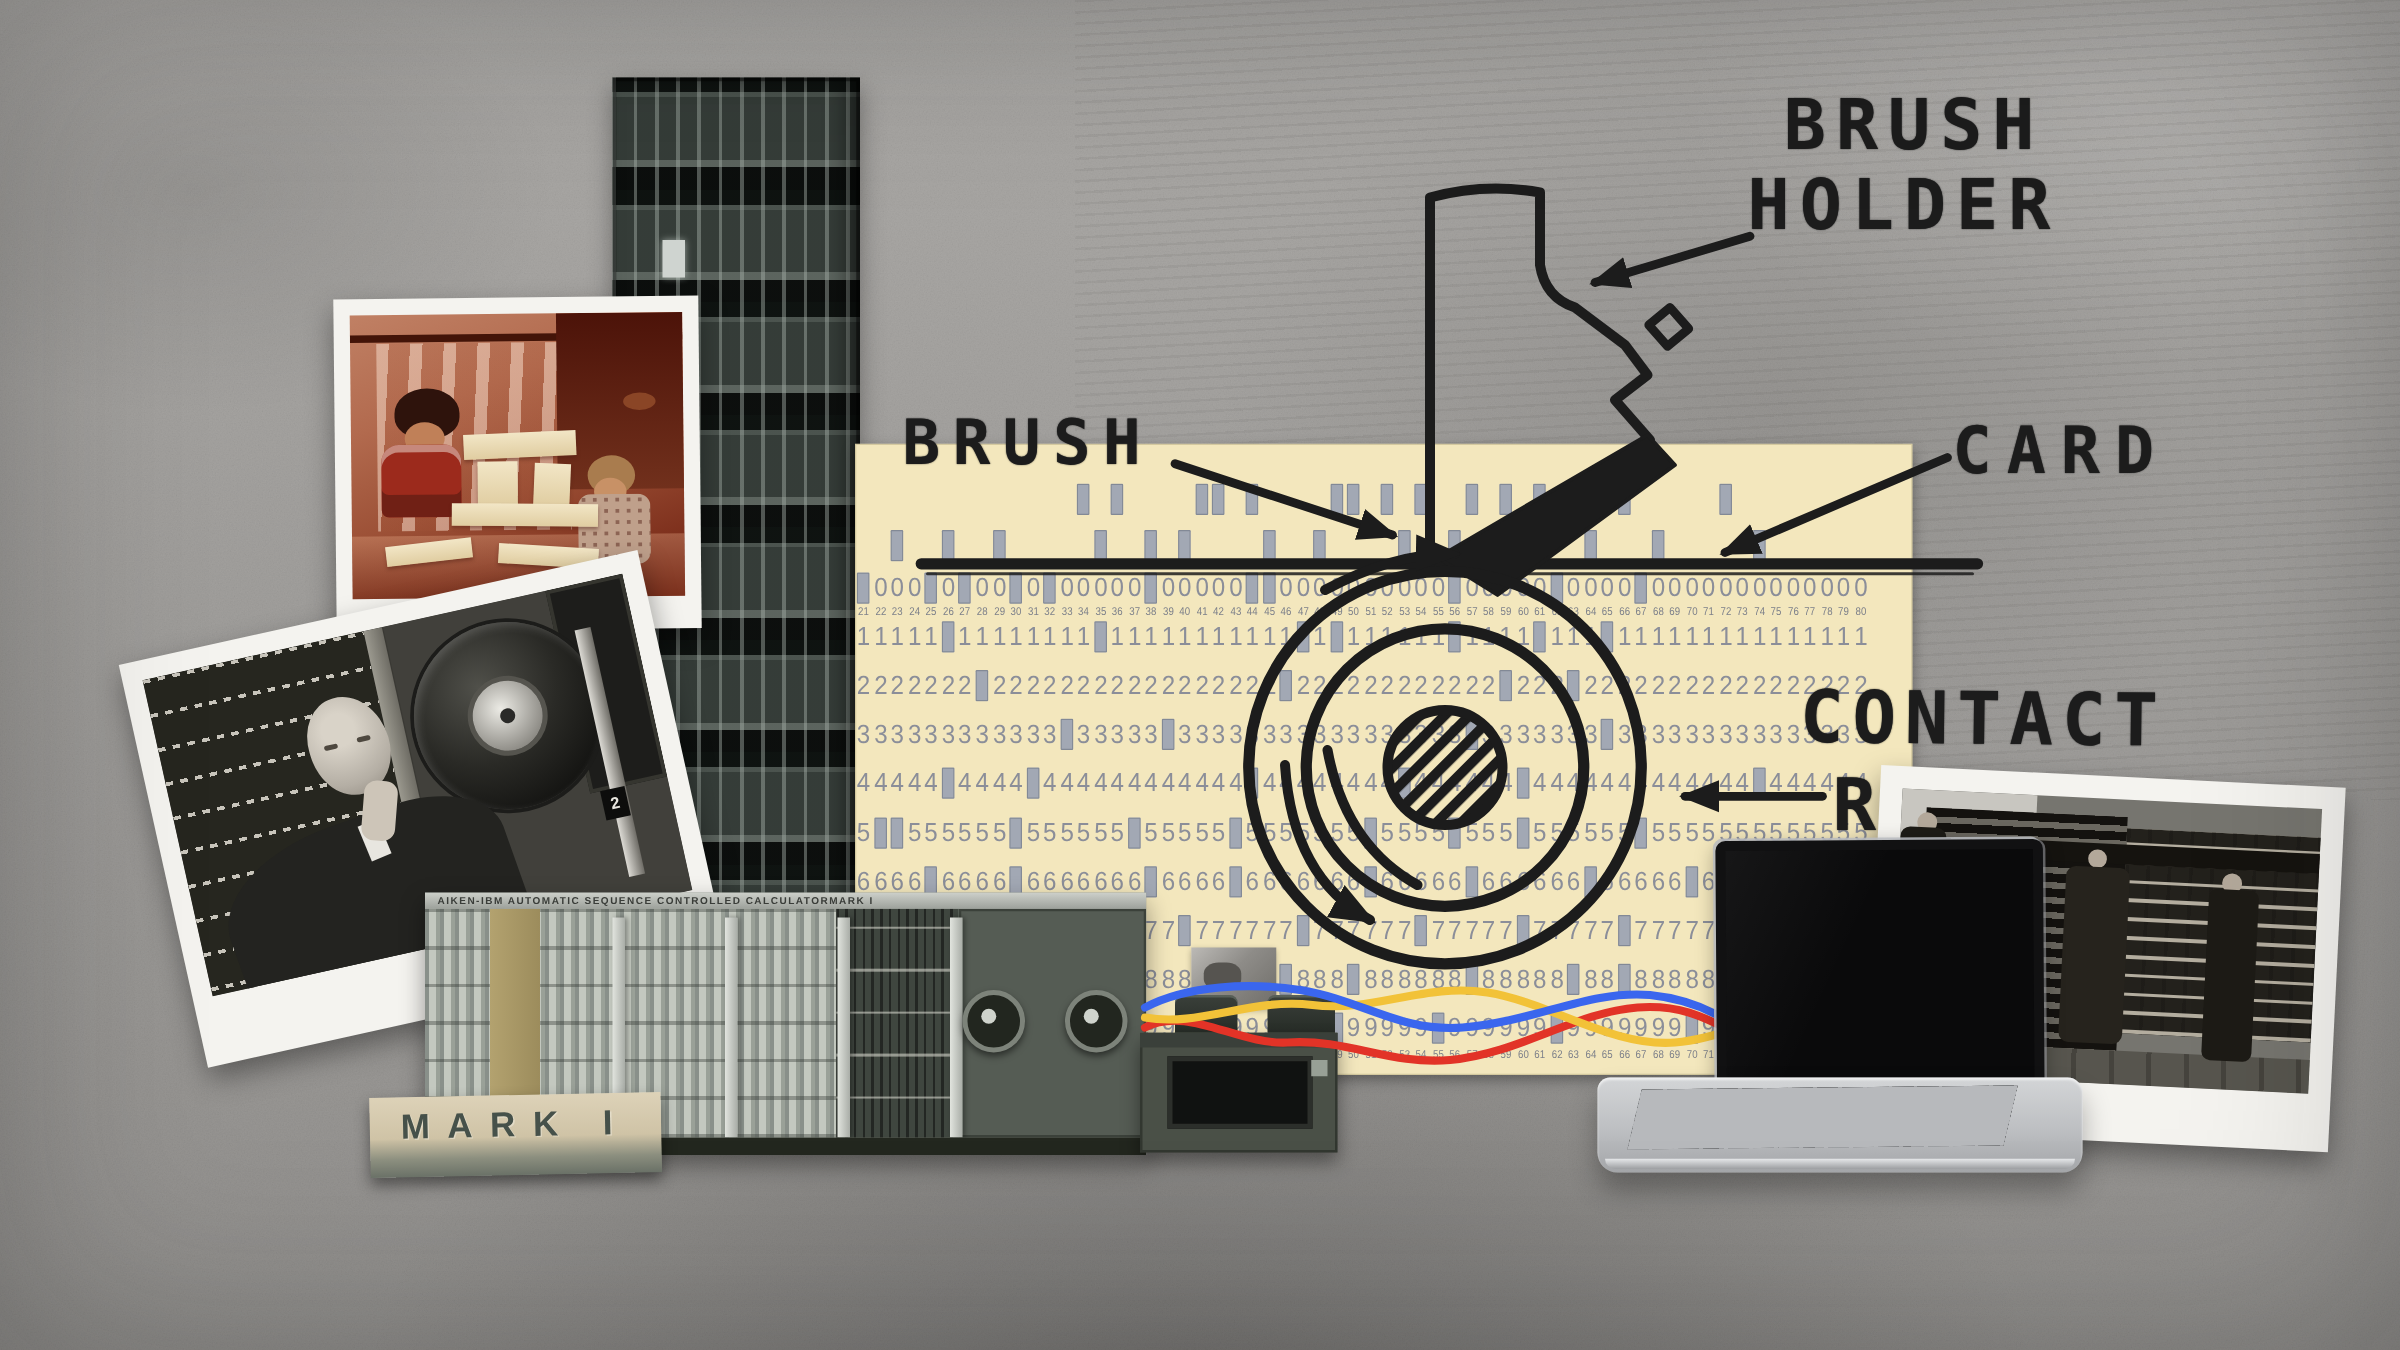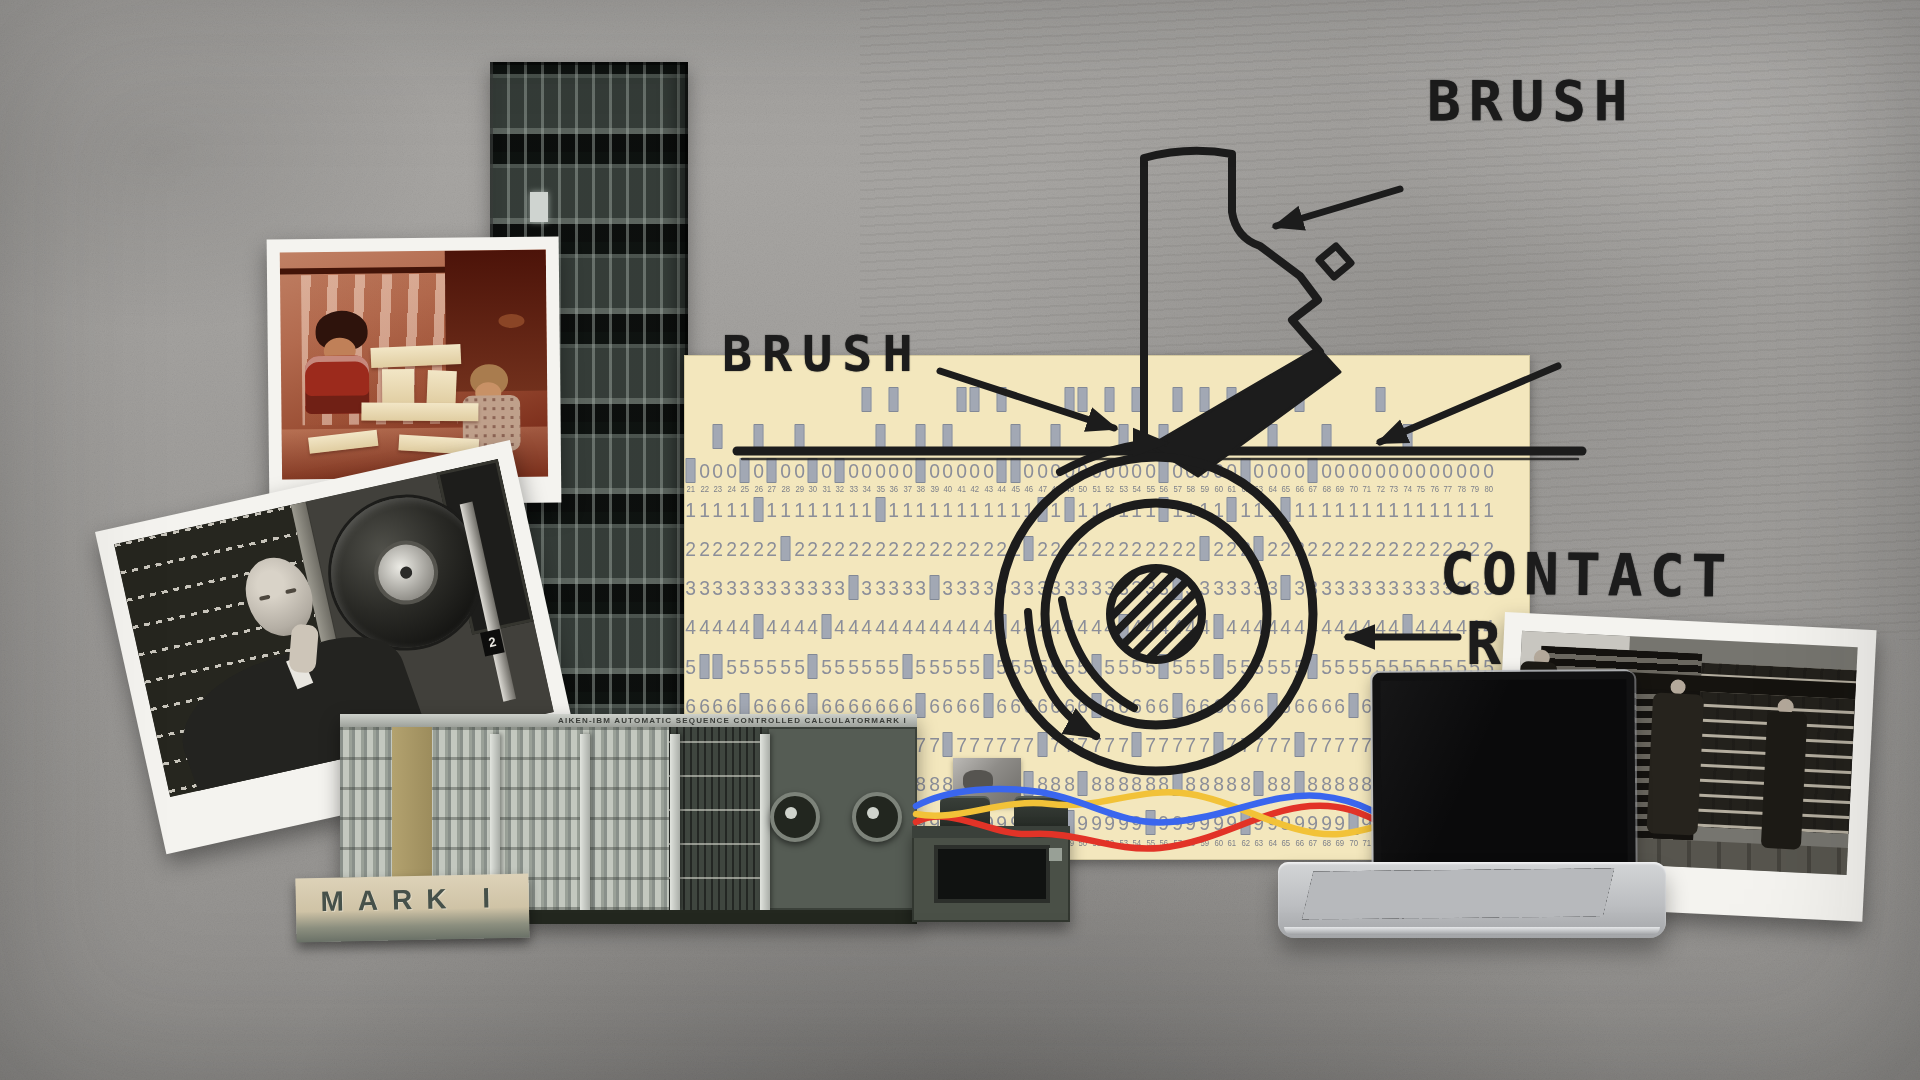--- a/index.html
+++ b/index.html
@@ -92,21 +92,21 @@
     background:radial-gradient(circle at 42% 32%, #d9d3c8 20%, #b4aea4 68%, #8f897f 100%);transform:rotate(-4deg);}
   .man .brow{width:11px;height:4px;background:#4e483f;border-radius:2px;}
   .man .suit{left:6%;top:56%;width:60%;height:52%;border-radius:44% 34% 0 0;background:#232320;transform:rotate(-7deg);}
   .man .shirt{left:37%;top:58%;width:17px;height:30px;background:#e8e6e0;transform:rotate(-10deg);}
   .man .hand{left:38%;top:46%;width:27px;height:48px;border-radius:10px;background:#cdc5b8;transform:rotate(17deg);}
   
   .markone{left:340px;top:714px;width:577px;height:210px;z-index:24;background:#9aa097;
     box-shadow:0 8px 18px rgba(0,0,0,0.4);overflow:hidden;}
   .markone .plate-strip{left:0;top:0;width:100%;height:13px;
     background:linear-gradient(#cdd0ca,#9da19b);color:#3a3d39;font-size:8px;letter-spacing:1.2px;
-    display:flex;justify-content:flex-end;align-items:center;padding:0 10px;box-sizing:border-box;
+    display:flex;justify-content:flex-start;align-items:center;padding:0 10px;box-sizing:border-box;
     font-weight:bold;white-space:nowrap;overflow:hidden;}
   .markone .relays{left:0;top:13px;width:57%;height:183px;background-color:#aab0a6;background-image:
     repeating-linear-gradient(180deg, rgba(40,45,40,0.35) 0 3px, transparent 3px 30px),
     repeating-linear-gradient(90deg, #89908a 0 3px, #c3c8bf 3px 9px, #9aa198 9px 12px);}
   .markone .tancol{left:9%;top:13px;width:7%;height:183px;background:linear-gradient(90deg,#b3a26f,#9c8c5c);}
   .markone .pil{top:20px;width:10px;height:176px;background:linear-gradient(90deg,#e1e4de,#a9ada7);
     box-shadow:2px 0 4px rgba(0,0,0,0.35);}
   .markone .ctrl{left:57%;top:13px;width:17%;height:183px;background-color:#3f463f;background-image:
     repeating-linear-gradient(180deg, transparent 0 14px, rgba(225,225,215,0.55) 14px 16px, transparent 16px 34px),
     repeating-linear-gradient(90deg, rgba(0,0,0,0.45) 0 2px, transparent 2px 7px);}
@@ -1286,20 +1286,22 @@
       <path d="M1062,600 Q1076,676 1134,708" stroke-width="8"></path>
       <path d="M940,371 L1114,428" stroke-width="7" marker-end="url(#ah)"></path>
       <path d="M1400,189 L1276,226" stroke-width="7" marker-end="url(#ah)"></path>
       <path d="M1558,366 L1380,442" stroke-width="7" marker-end="url(#ah)"></path>
       <path d="M1458,637 L1348,637" stroke-width="7" marker-end="url(#ah)"></path>
     </g>
   </svg>
 
   <div class="stencil" style="left: 722px; top: 329px; font-size: 50px; letter-spacing: 10px; color: rgb(28, 28, 28);">BRUSH</div>
   <div class="stencil" style="left: 1427px; top: 73px; font-size: 56px; letter-spacing: 8px; color: rgb(28, 28, 28);">BRUSH</div>
+  <div class="stencil" style="left: 1398px; top: 137px; font-size: 56px; letter-spacing: 8px; color: rgb(28, 28, 28);">HOLDER</div>
+  <div class="stencil" style="left: 1562px; top: 335px; font-size: 52px; letter-spacing: 12px; color: rgb(28, 28, 28);">CARD</div>
   <div class="stencil" style="left: 1440px; top: 546px; font-size: 58px; letter-spacing: 7px; transform: rotate(0.6deg); color: rgb(28, 28, 28);">CONTACT</div>
   <div class="stencil" style="left: 1466px; top: 615px; font-size: 58px; color: rgb(28, 28, 28);">R</div>
 
   <div class="abs frame kids">
     <div class="pcontent">
       <div class="abs rod"></div>
       <div class="abs curtain"></div>
       <div class="abs shadowcol"></div>
       <div class="abs knob"></div>
       <div class="abs floor"></div>

